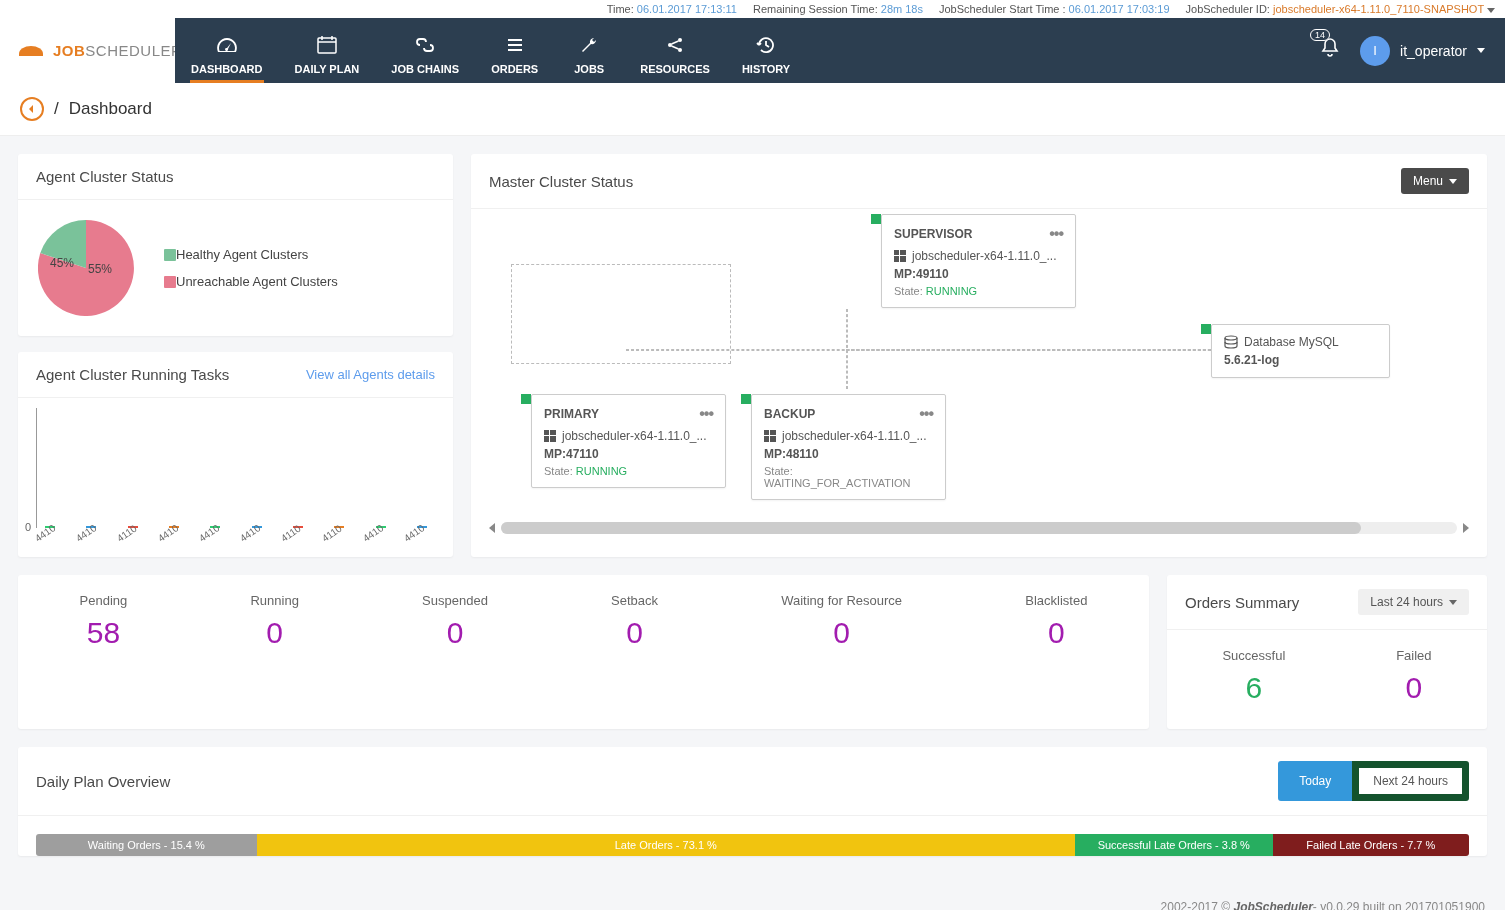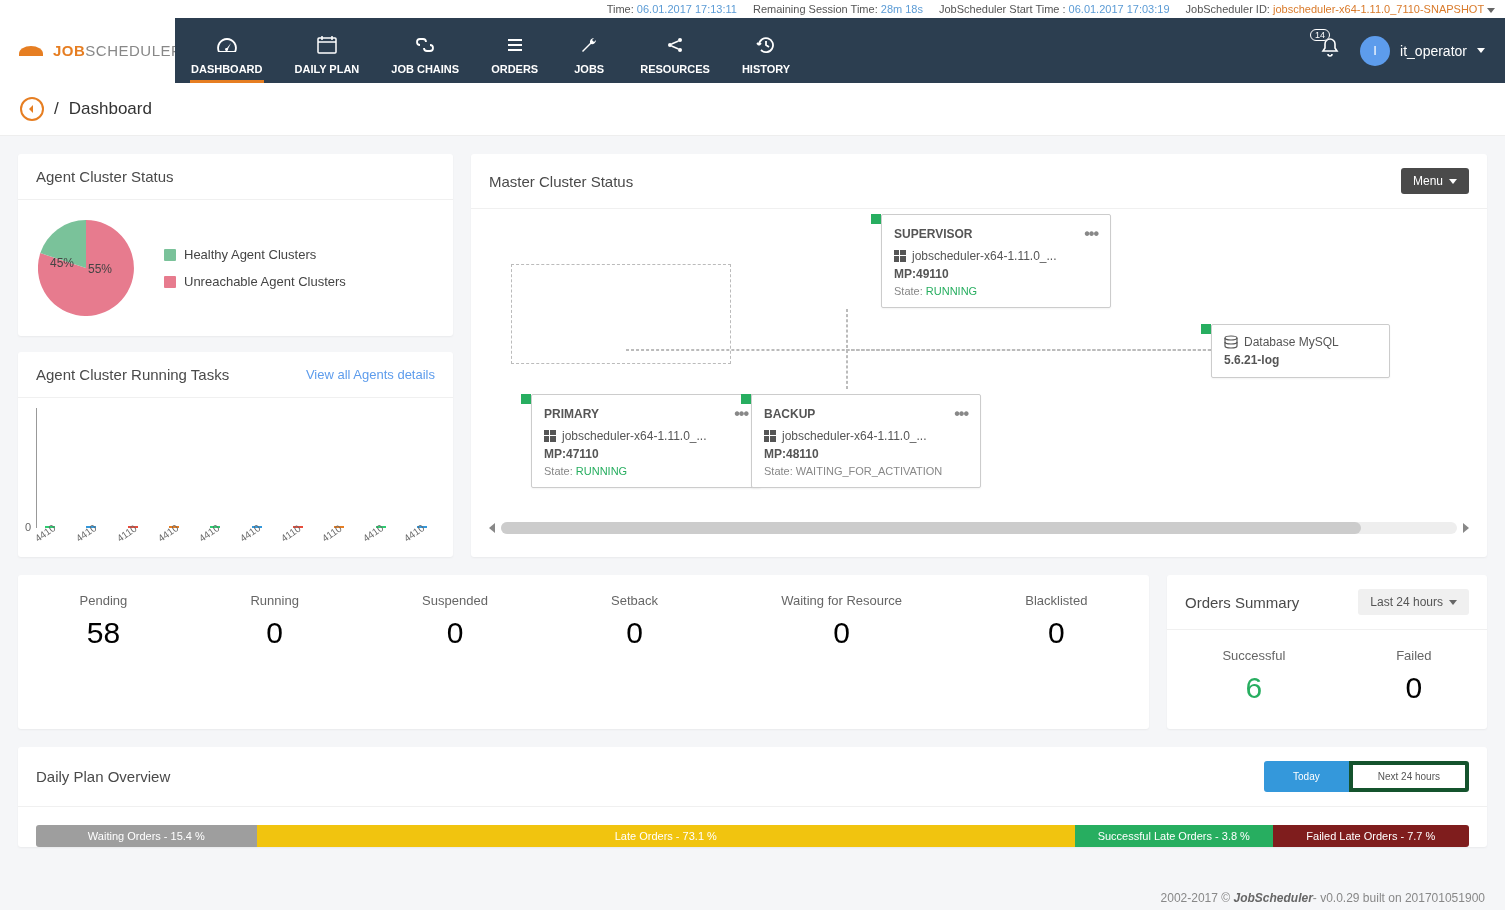--- a/index.html
+++ b/index.html
@@ -50,41 +50,41 @@
 .col-left { width: 435px; display: flex; flex-direction: column; gap: 16px; }
 .col-right { flex: 1; }
 
 
 .pie-wrap { display: flex; align-items: center; gap: 30px; padding: 20px; }
 .pie { width: 96px; height: 96px; position: relative; }
 .pie svg { width: 100%; height: 100%; }
 .pie-labels { position: absolute; inset: 0; }
 .pie-label { position: absolute; font-size: 12px; color: #444; }
 .legend { display: flex; flex-direction: column; gap: 12px; }
-.legend-item { display: flex; align-items: center; gap: 8px; font-size: 13px; color: #444; }
+.legend-item { display: flex; align-items: center; gap: 0; font-size: 13px; color: #444; }
 .legend-swatch { width: 12px; height: 12px; border-radius: 1px; }
 
 
 .view-link { color: #5d9cec; font-size: 13px; cursor: pointer; }
 .bar-chart { padding: 10px 18px 0; }
 .bar-area { height: 120px; border-left: 1px solid #999; border-bottom: 0; position: relative; display: flex; align-items: flex-end; justify-content: space-between; padding: 0 8px; }
 .bar { width: 10px; height: 2px; border-bottom: 2px solid #e67e22; }
 .bar:nth-child(4n+2) { border-color: #2ecc71; }
 .bar:nth-child(4n+3) { border-color: #3498db; }
 .bar:nth-child(4n) { border-color: #e74c3c; }
 .y-label { position: absolute; left: -12px; bottom: -5px; font-size: 11px; color: #666; }
 .x-labels { display: flex; justify-content: space-between; padding: 6px 0 12px; }
 .x-label { font-size: 10px; color: #666; transform: rotate(-35deg); transform-origin: left; white-space: nowrap; width: 30px; }
 
 
 .menu-btn { background: #4a4a4a; color: #fff; padding: 6px 12px; border-radius: 3px; font-size: 12px; cursor: pointer; display: flex; align-items: center; gap: 6px; }
 .menu-btn .caret-w { width: 0; height: 0; border-left: 4px solid transparent; border-right: 4px solid transparent; border-top: 5px solid #fff; }
 
 .cluster-canvas { height: 310px; position: relative; padding: 20px; }
-.node { position: absolute; background: #fff; border: 1px solid #ccc; border-radius: 2px; width: 230px; padding: 10px 12px; font-size: 12px; box-shadow: 0 1px 2px rgba(0,0,0,0.05); }
+.node { position: absolute; background: #fff; border: 1px solid #ccc; border-radius: 2px; width: 195px; padding: 10px 12px; font-size: 12px; box-shadow: 0 1px 2px rgba(0,0,0,0.05); }
 .node .name { font-weight: 600; color: #555; font-size: 12px; display: flex; justify-content: space-between; align-items: center; }
 .node .more { font-size: 16px; color: #888; cursor: pointer; letter-spacing: -1px; }
 .node .row2 { margin-top: 6px; display: flex; align-items: center; gap: 6px; color: #555; white-space: nowrap; overflow: hidden; text-overflow: ellipsis; }
 .node .mp { margin-top: 4px; color: #555; font-weight: bold; }
 .node .state { margin-top: 4px; font-size: 11px; color: #888; }
 .node .state .running { color: #27ae60; }
 .node-indicator { position: absolute; width: 10px; height: 10px; background: #27ae60; top: -1px; left: -11px; }
 .win-icon { width: 12px; height: 12px; display: inline-block; }
 .win-icon svg { width: 100%; height: 100%; }
 .db-icon { width: 14px; height: 14px; display: inline-block; vertical-align: middle; }
@@ -96,30 +96,30 @@
 .h-scroll-arrow.right { border-left: 6px solid #888; }
 .h-scroll-track { flex: 1; margin: 0 6px; height: 12px; background: #eee; border-radius: 6px; position: relative; }
 .h-scroll-thumb { position: absolute; height: 12px; background: #ccc; border-radius: 6px; }
 
 
 .orders-row { display: flex; gap: 18px; }
 .orders-overview { flex: 1; }
 .orders-stats { display: flex; justify-content: space-around; padding: 18px 0 24px; }
 .stat { text-align: center; }
 .stat-label { font-size: 13px; color: #666; margin-bottom: 8px; }
-.stat-value { font-size: 30px; color: #000000; font-weight: 300; }
+.stat-value { font-size: 30px; color: #a21caf; font-weight: 300; }
 .orders-summary { width: 320px; }
 .summary-stats { display: flex; justify-content: space-around; padding: 18px 0 24px; }
 .summary-stats .stat-value.green { color: #27ae60; }
 .dropdown-btn { background: #f0f0f0; color: #555; padding: 6px 12px; border-radius: 3px; font-size: 12px; cursor: pointer; display: flex; align-items: center; gap: 6px; }
 .dropdown-btn .caret-d { width: 0; height: 0; border-left: 4px solid transparent; border-right: 4px solid transparent; border-top: 5px solid #666; }
 
 
 .daily-plan .panel-header .tabs { display: flex; gap: 0; }
-.tab-btn { padding: 6px 25px; font-size: 10px; border: 4px solid #14532d; cursor: pointer; }
+.tab-btn { padding: 6px 14px; font-size: 12px; border: 7px solid #14532d; cursor: pointer; }
 .tab-btn.primary { background: #3498db; color: #fff; border-color: #3498db; border-radius: 3px 0 0 3px; }
 .tab-btn.secondary { background: #fff; color: #555; border-radius: 0 3px 3px 0; }
 .progress-bar { display: flex; height: 22px; border-radius: 3px; overflow: hidden; font-size: 11px; color: #fff; margin: 18px; }
 .progress-seg { display: flex; align-items: center; justify-content: center; white-space: nowrap; }
 
 
 .footer { text-align: right; padding: 8px 20px; font-size: 12px; color: #888; }
 .footer em { font-style: italic; font-weight: 600; color: #666; }
 </style>
 </head>

